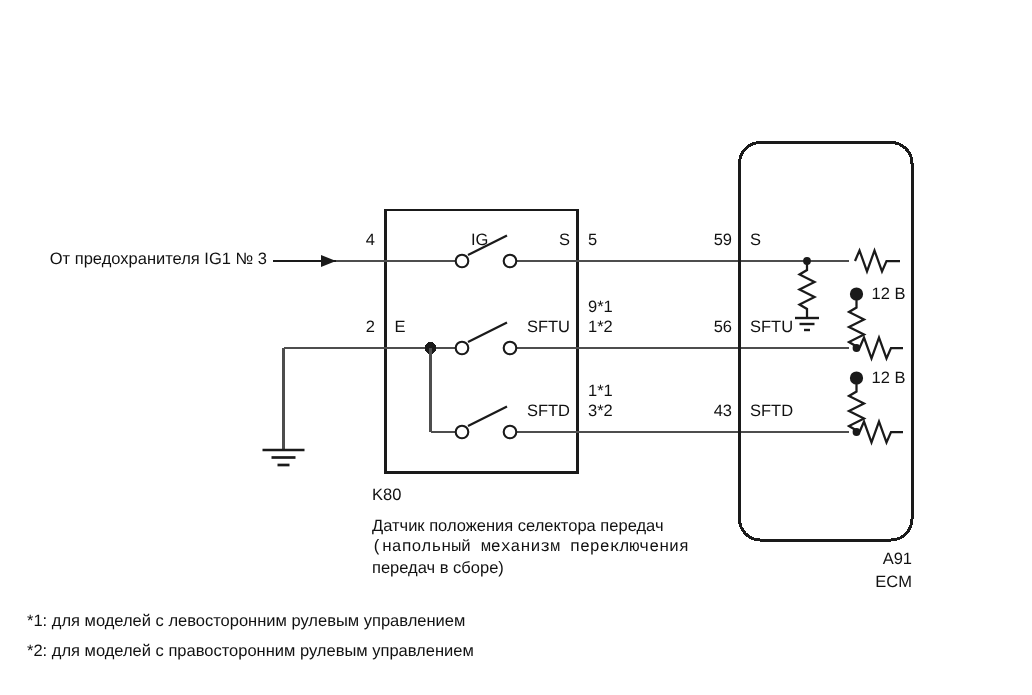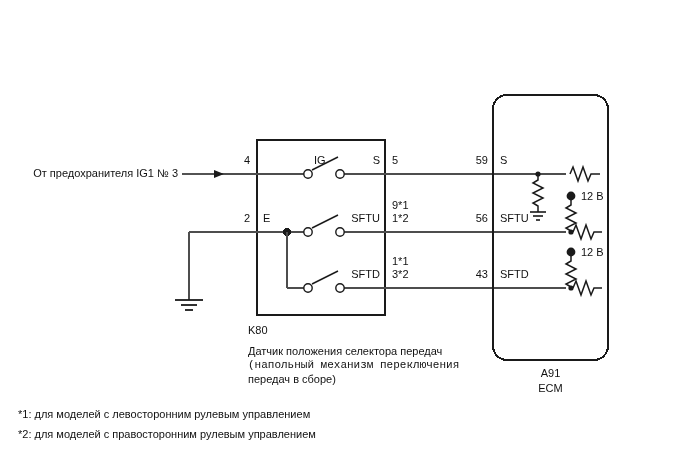--- a/index.html
+++ b/index.html
@@ -1,21 +1,21 @@
 <!DOCTYPE html>
 <html><head>
 <meta charset="utf-8">
 <style>
   html,body{margin:0;padding:0;background:#ffffff;}
   body{width:688px;height:463px;position:relative;overflow:hidden;
        font-family:"Liberation Sans","DejaVu Sans",sans-serif;color:#111;}
   #diagram{position:absolute;left:0;top:0;width:688px;height:463px;}
   .lbl{position:absolute;font-size:11px;line-height:13px;color:#111;white-space:pre;}
   .lbl.r{text-align:right;}
-  .lbl.c{text-align:center;}
+  .lbl.c{text-align:right;}
 </style>
 </head>
 <body>
 
 <svg id="diagram" viewBox="0 0 688 463" xmlns="http://www.w3.org/2000/svg" shape-rendering="crispEdges">
 
   <rect x="0" y="0" width="688" height="463" fill="#ffffff"></rect>
 
   <g shape-rendering="geometricPrecision">
     <line x1="182" y1="174" x2="224" y2="174" stroke="#1a1a1a" stroke-width="1.3"></line>

